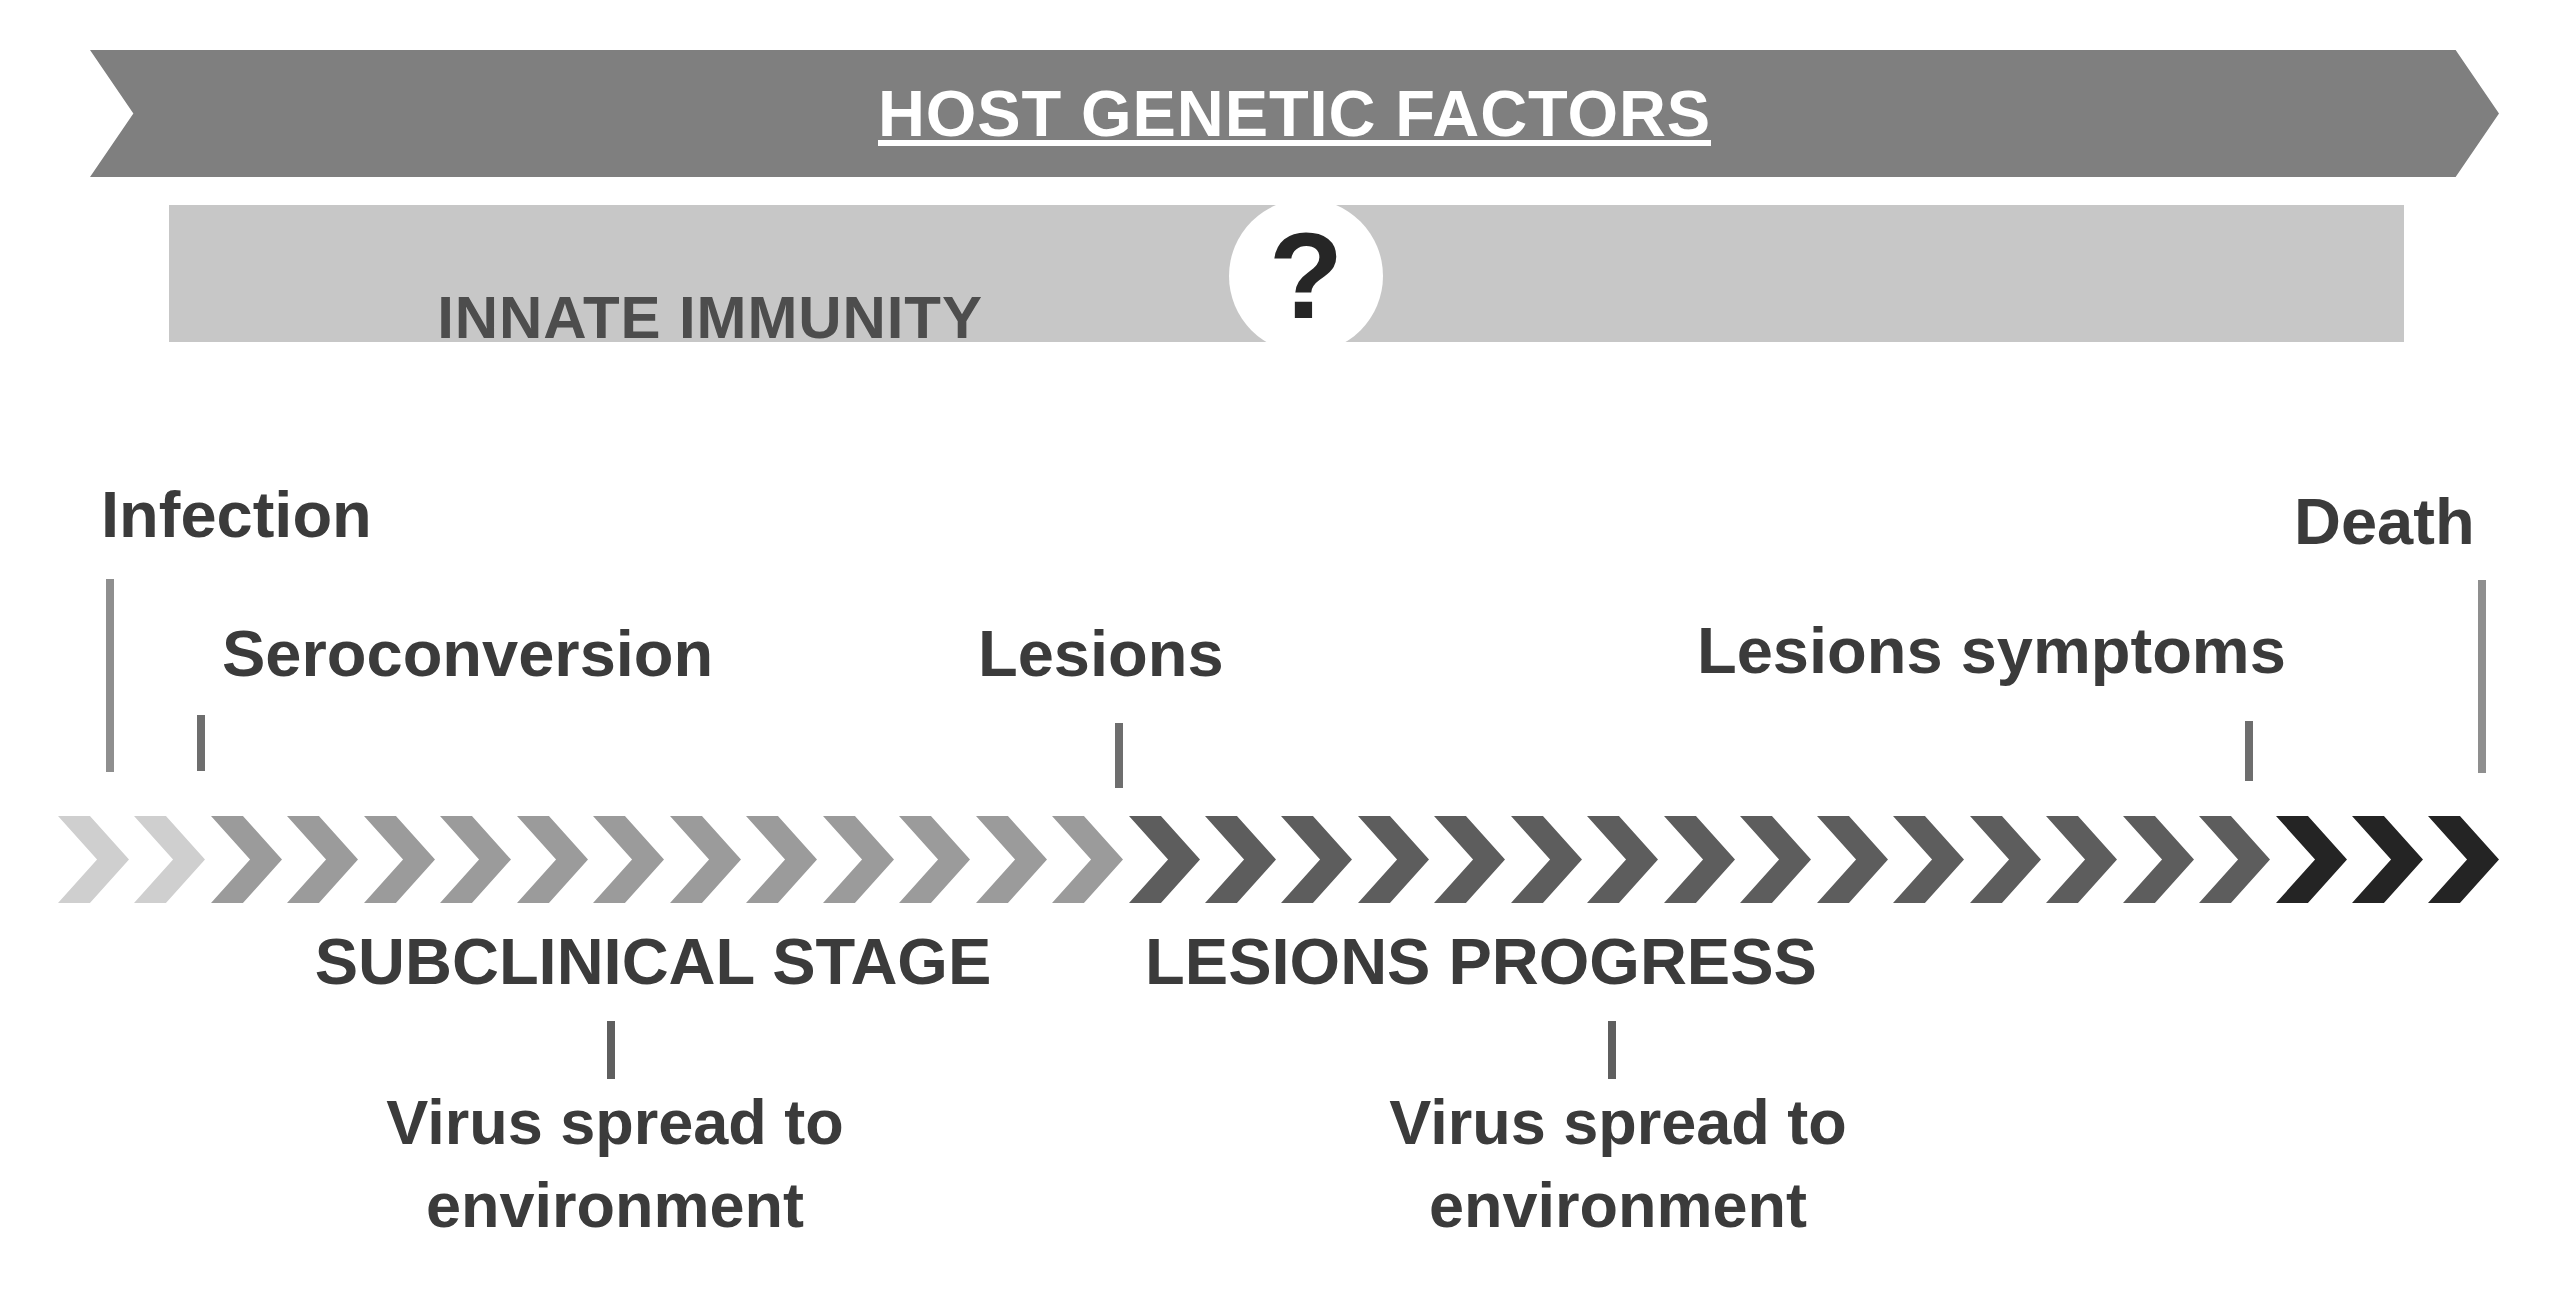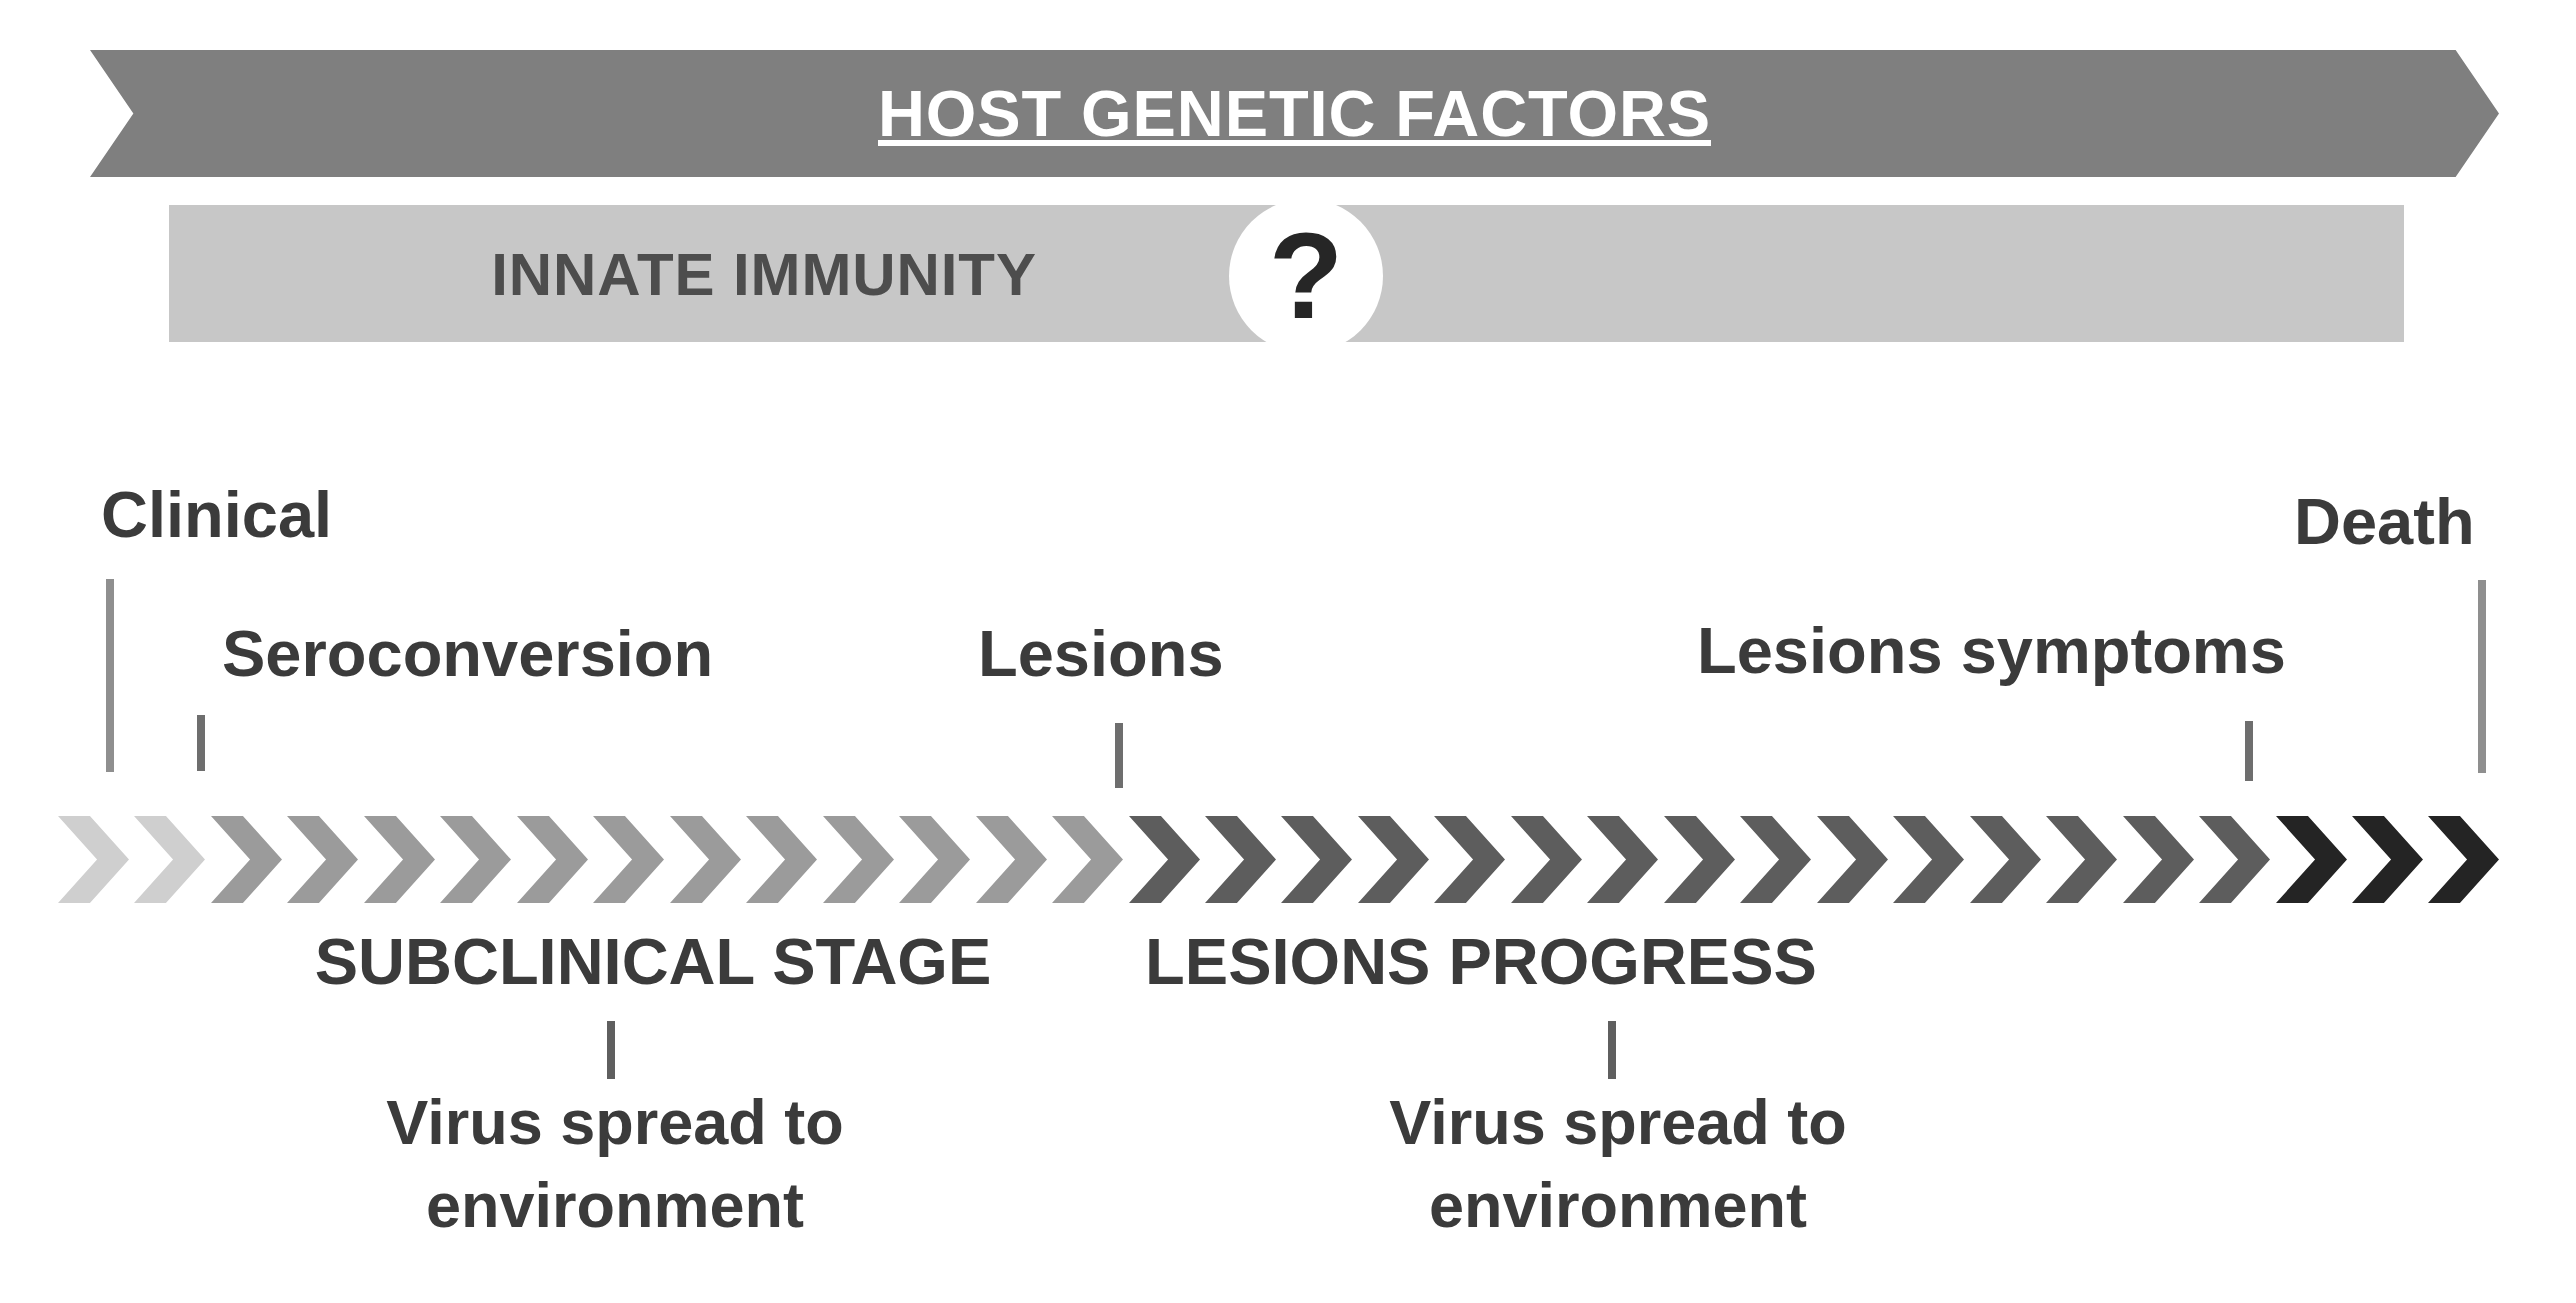--- a/index.html
+++ b/index.html
@@ -22,21 +22,21 @@
   }
   
   .immunity-bar{
     position:absolute;left:169px;top:205px;width:2235px;height:137px;
     background:#c7c7c7;
   }
   .immunity-label{
     position:absolute;top:50%;transform:translate(-50%,-50%);
     color:#4d4d4d;font-size:60px;font-weight:700;letter-spacing:0.9px;white-space:nowrap;
   }
-  .immunity-label.left{left:595px;}
+  .immunity-label.left{left:541px;margin-top:43px;}
   .immunity-label.right{left:1702px;}
   .q-circle{
     position:absolute;left:1229px;top:199px;width:154px;height:154px;
     background:#ffffff;border-radius:50%;
     display:flex;align-items:center;justify-content:center;
   }
   .q-mark{color:#262626;font-size:122px;font-weight:700;line-height:1;}
   
   .milestone{
     position:absolute;color:#3b3b3b;font-size:65px;font-weight:700;white-space:nowrap;
@@ -71,21 +71,21 @@
     <span class="banner-label" style="color: rgb(255, 255, 255);">HOST GENETIC FACTORS</span>
   </div>
 
   <div class="immunity-bar" style="background: rgb(199, 199, 199);">
     <span class="immunity-label left" style="color: rgb(77, 77, 77);">INNATE IMMUNITY</span>
   </div>
   <div class="q-circle">
     <span class="q-mark">?</span>
   </div>
 
-  <div class="milestone" style="left: 101px; top: 477px; color: rgb(59, 59, 59);">Clinical</div>
+  <div class="milestone" style="left: 101px; top: 477px; color: rgb(59, 59, 59);">Infection</div>
   <div class="milestone" style="left: 190px; top: 616px; color: rgb(59, 59, 59); margin-left: 32px;">Seroconversion</div>
   <div class="milestone" style="left: 978px; top: 616px; color: rgb(59, 59, 59);">Lesions</div>
   <div class="milestone" style="left: 1697px; top: 613px; color: rgb(59, 59, 59);">Lesions symptoms</div>
   <div class="milestone" style="left: 2294px; top: 484px; color: rgb(59, 59, 59);">Death</div>
 
   <div class="tick long" style="left: 106px; top: 579px; height: 193px; background: rgb(143, 143, 143);"></div>
   <div class="tick short" style="left: 197px; top: 715px; height: 56px; background: rgb(110, 110, 110);"></div>
   <div class="tick short" style="left: 1115px; top: 723px; height: 65px; background: rgb(110, 110, 110);"></div>
   <div class="tick short" style="left: 2245px; top: 721px; height: 60px; background: rgb(110, 110, 110);"></div>
   <div class="tick long" style="left: 2478px; top: 580px; height: 193px; background: rgb(143, 143, 143);"></div>

